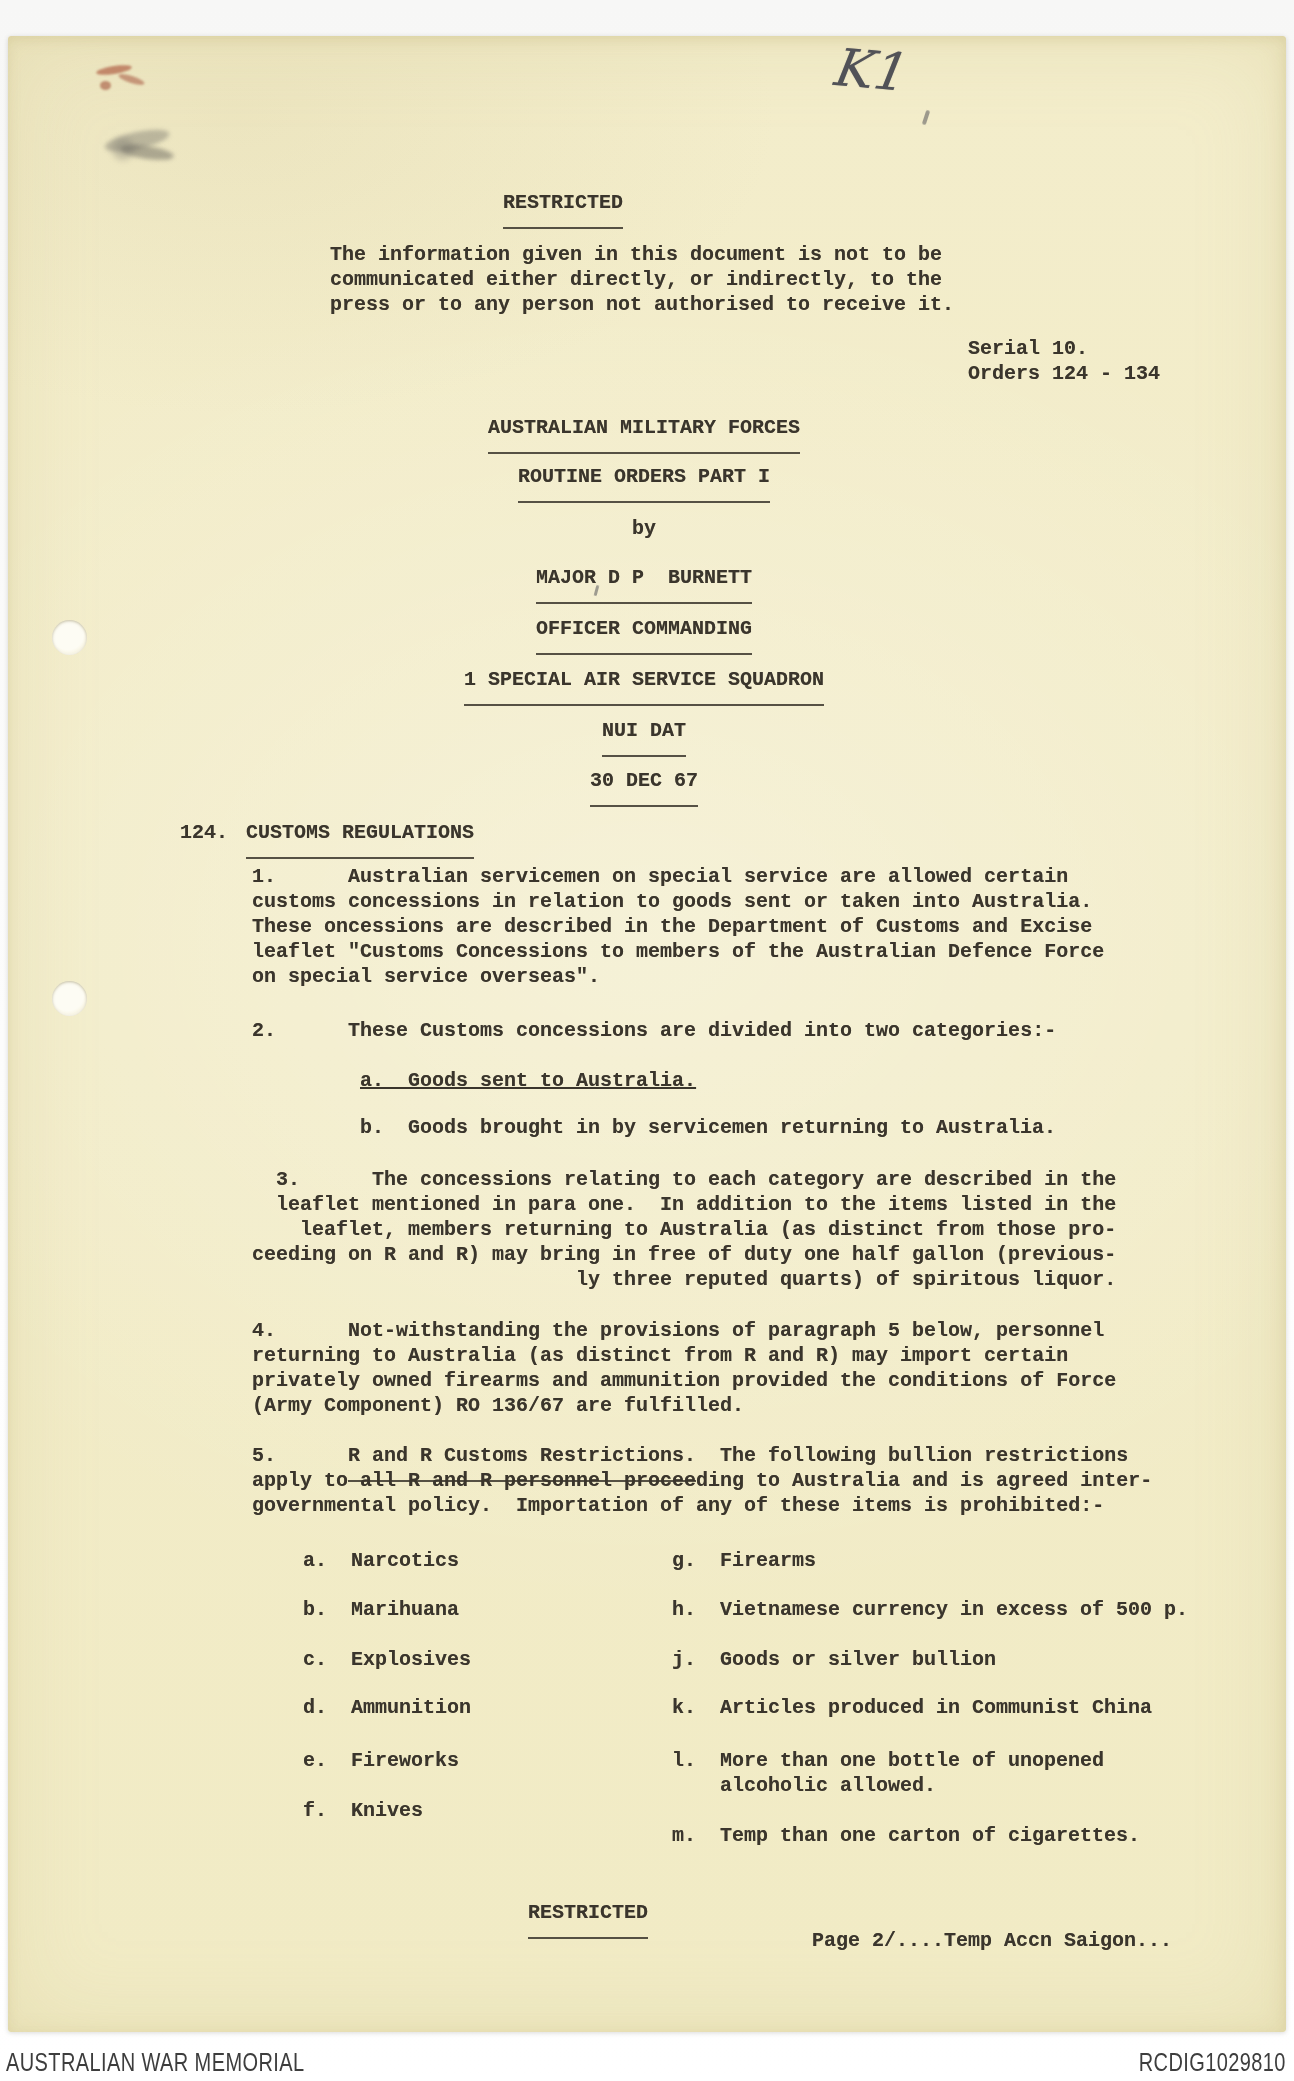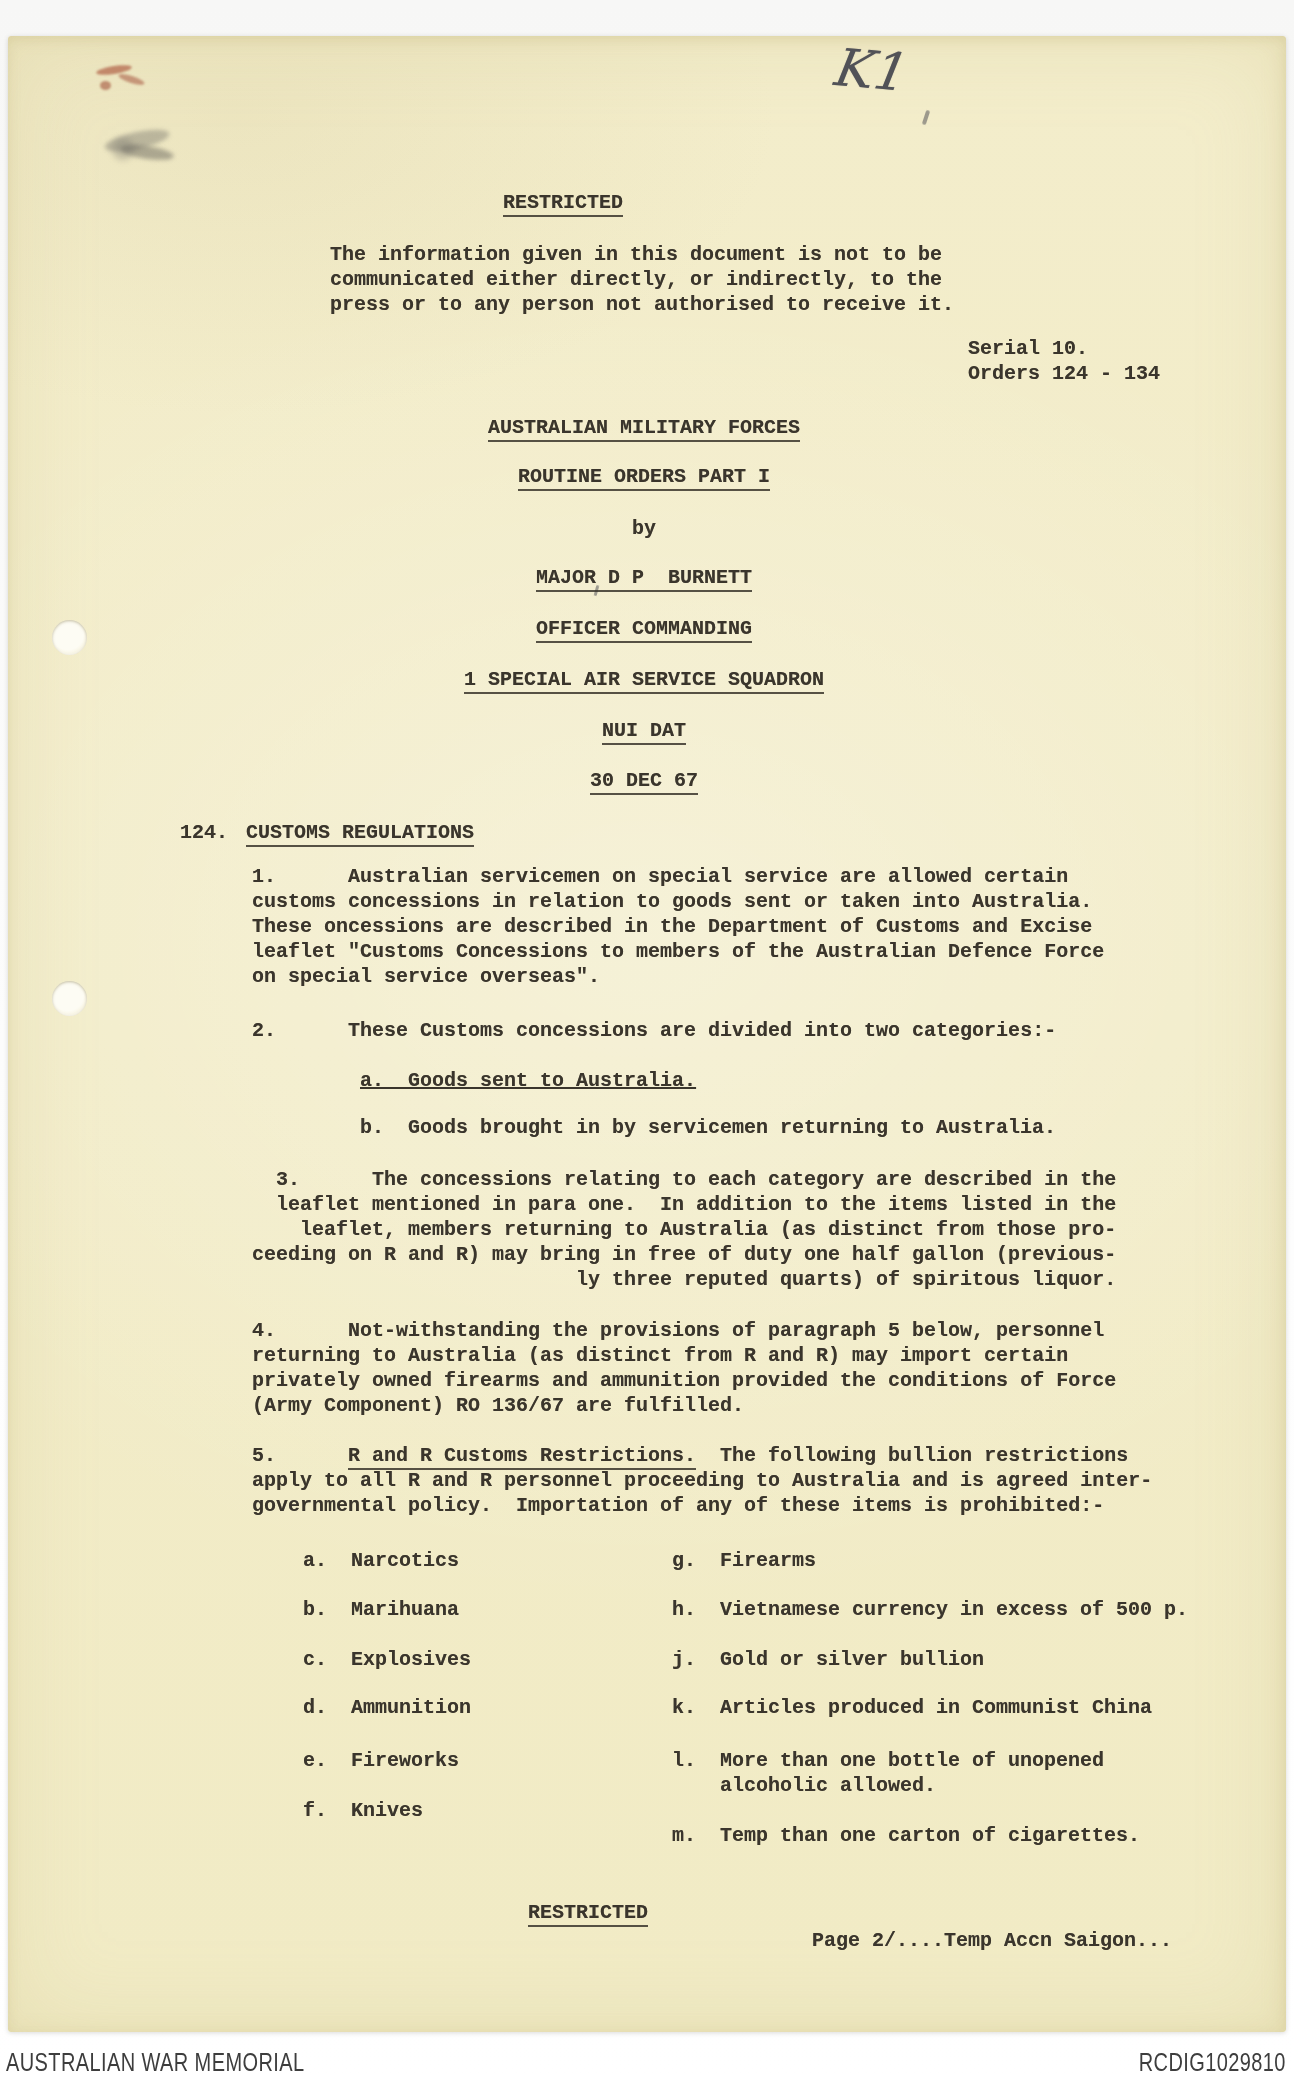--- a/index.html
+++ b/index.html
@@ -21,21 +21,21 @@
       inset 0 4px 10px rgba(200,188,130,.25),
       0 1px 5px rgba(0,0,0,.15);
   }
   .mono{
     position:absolute;
     font-family:"Liberation Mono", monospace;
     font-size:20px;line-height:25px;font-weight:700;
     color:#3a352c;white-space:pre;margin:0;
     text-shadow:0 0 0.5px rgba(58,53,44,.55);
   }
-  .u{border-bottom:2px solid rgba(58,53,44,.85);padding-bottom:1px;}
+  .u{border-bottom:2px solid rgba(58,53,44,.85);padding-bottom:13px;}
   .tline{position:absolute;left:0;width:1288px;text-align:center;}
   .tline .mono-inline{
     font-family:"Liberation Mono", monospace;font-size:20px;line-height:25px;
     font-weight:700;color:#3a352c;white-space:pre;
     text-shadow:0 0 0.5px rgba(58,53,44,.55);
   }
   .handnote{
     position:absolute;left:836px;top:40px;
     font-family:"DejaVu Serif", serif;font-style:italic;
     font-size:52px;color:#515257;transform:rotate(5deg) skewX(-6deg);
@@ -123,21 +123,21 @@
 
 <div class="mono" style="left:303px;top:1548px;font-family:Liberation Mono, monospace;">a.  Narcotics</div>
 <div class="mono" style="left:303px;top:1597px;">b.  Marihuana</div>
 <div class="mono" style="left:303px;top:1647px;">c.  Explosives</div>
 <div class="mono" style="left:303px;top:1695px;">d.  Ammunition</div>
 <div class="mono" style="left:303px;top:1748px;">e.  Fireworks</div>
 <div class="mono" style="left:303px;top:1798px;">f.  Knives</div>
 
 <div class="mono" style="left:672px;top:1548px;">g.  Firearms</div>
 <div class="mono" style="left:672px;top:1597px;">h.  Vietnamese currency in excess of 500 p.</div>
-<div class="mono" style="left:672px;top:1647px;">j.  Gold or silver bullion</div>
+<div class="mono" style="left:672px;top:1647px;">j.  Goods or silver bullion</div>
 <div class="mono" style="left:672px;top:1695px;">k.  Articles produced in Communist China</div>
 <div class="mono" style="left:672px;top:1748px;">l.  More than one bottle of unopened
     alcoholic allowed.</div>
 <div class="mono" style="left:672px;top:1823px;">m.  Temp than one carton of cigarettes.</div>
 
 <div class="mono" style="left:528px;top:1900px;"><span class="u">RESTRICTED</span></div>
 <div class="mono" style="left:812px;top:1928px;">Page 2/....Temp Accn Saigon...</div>
 
 <div class="footer-text cond-l" style="left:6px;">AUSTRALIAN WAR MEMORIAL</div>
 <div class="footer-text cond-r" style="right:8px;">RCDIG1029810</div>

